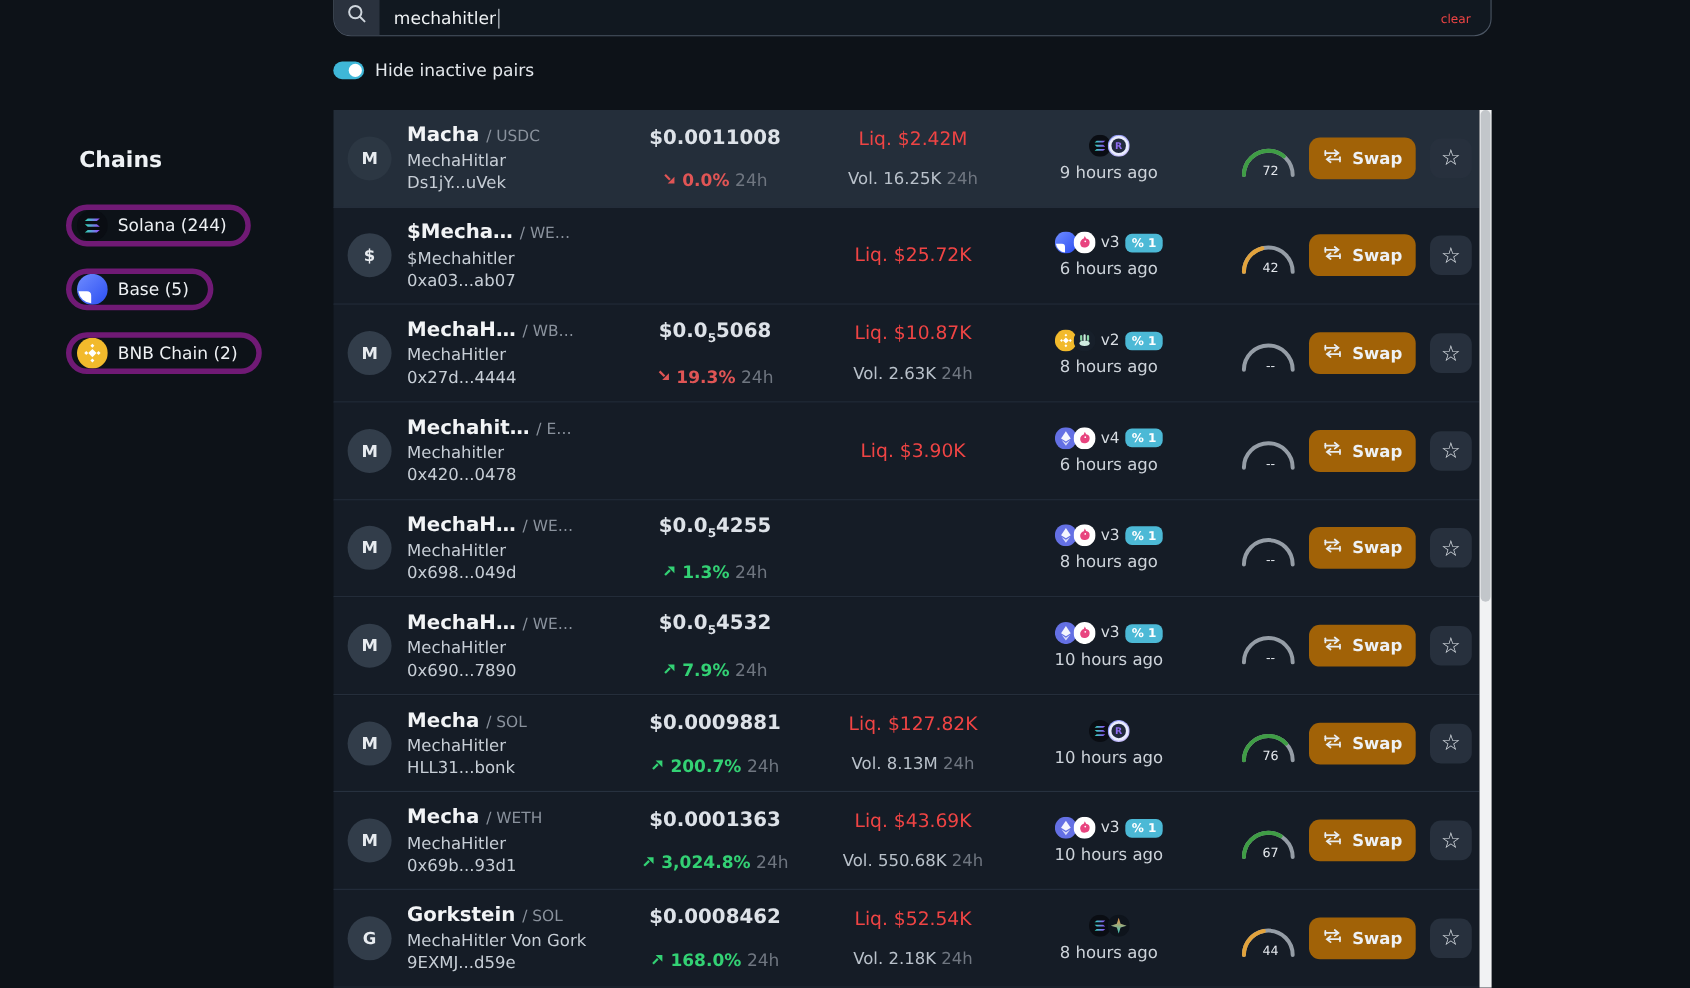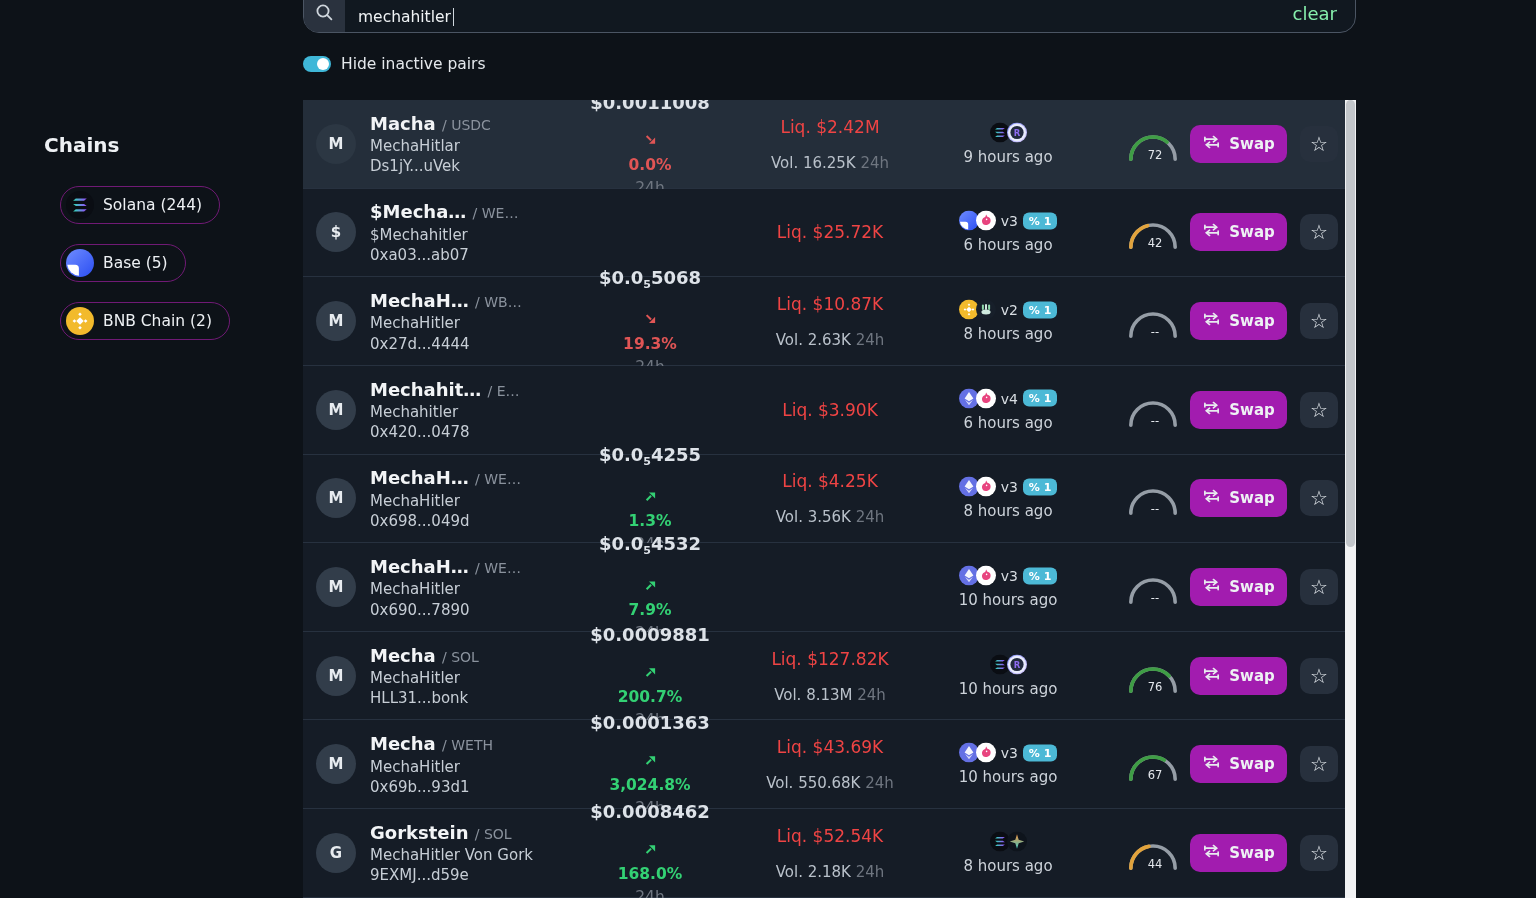--- a/index.html
+++ b/index.html
@@ -7,52 +7,52 @@
   body { background:#0d1218; font-family:"DejaVu Sans","Liberation Sans",sans-serif; color:#e8ecf0; position:relative; }
 
   
   .search-bar { position:absolute; left:303px; top:-17px; width:1053px; height:50px;
     background:#111820; border:1px solid #4b5563; border-radius:16px; display:flex; align-items:flex-end; }
   .search-iconbox { width:41px; height:100%; background:#2a323e; border-radius:14px 0 0 14px;
     display:flex; align-items:flex-end; justify-content:center; padding-bottom:6px; }
   .search-text { flex:1; display:flex; align-items:center; padding:0 14px 6px 13px; font-size:15.5px; color:#f0f3f5; }
   .caret { display:inline-block; width:1.5px; height:18px; background:#cfd6dd; margin-left:2px; animation:blink 1s steps(1) infinite; }
   @keyframes blink { 50% { opacity:0; } }
-  .clear-btn { font-size:18px; color:#86efac; padding:0 18px 8px 0; cursor:pointer; background:none; border:none; font-family:inherit; }
+  .clear-btn { font-size:11px; color:#ef4444; padding:0 18px 8px 0; cursor:pointer; background:none; border:none; font-family:inherit; }
 
   
   .toggle-row { position:absolute; left:303px; top:55px; display:flex; align-items:center; gap:10px; }
   .toggle { width:28px; height:16px; border-radius:9px; background:#3fb7d8; position:relative; cursor:pointer; }
   .toggle .knob { position:absolute; right:2px; top:2px; width:12px; height:12px; border-radius:50%; background:#fff; }
   .toggle-label { font-size:15.5px; color:#e4e8ec; }
 
   
-  .sidebar-title { position:absolute; left:44px; top:133px; font-size:20px; font-weight:600; color:#eef1f4; }
+  .sidebar-title { position:absolute; left:72px; top:133px; font-size:20px; font-weight:600; color:#eef1f4; }
   .chains { position:absolute; left:60px; top:186px; display:flex; flex-direction:column; gap:20px; align-items:flex-start; }
   .chain-pill { display:flex; align-items:center; gap:9px; height:38px; padding:0 17px 0 5px;
-    border:1px solid #701a75; border-radius:19px; background:transparent; color:#eef1f4;
+    border:5px solid #701a75; border-radius:19px; background:transparent; color:#eef1f4;
     font-size:15.5px; font-family:inherit; cursor:pointer; }
 
   
   .pairs-list { position:absolute; left:303px; top:100px; width:1042px; height:798px; overflow:hidden; }
   .pair-row { position:relative; height:88.65px; background:#151c26; border-bottom:1px solid #27313f; cursor:pointer; }
   .pair-row.active { background:#242e3a; }
   .avatar { position:absolute; left:13px; top:50%; transform:translateY(-50%); width:40px; height:40px;
     border-radius:50%; background:#323d4a; display:flex; align-items:center; justify-content:center;
     font-size:15px; font-weight:bold; color:#e8ecf0; }
   .pair-row.active .avatar { background:#2c3743; }
   .namecol { position:absolute; left:67px; top:50%; transform:translateY(-50%); width:195px; line-height:1.35; }
   .pname { font-size:18px; font-weight:bold; color:#f2f4f6; white-space:nowrap; }
   .pquote { font-size:14px; font-weight:normal; color:#8a929d; }
   .pfull, .paddr { font-size:15px; color:#c7ced6; white-space:nowrap; }
 
   .pricecol { position:absolute; left:247px; top:50%; transform:translateY(-50%); width:200px; text-align:center; }
   .price-main { font-size:18px; font-weight:bold; color:#dde2e8; }
   .price-main sub { font-size:11px; }
-  .chg { margin-top:20px; font-size:15.5px; font-weight:600; display:flex; align-items:center; justify-content:center; gap:5px;flex-direction:column; }
+  .chg { margin-top:20px; font-size:15.5px; font-weight:600; display:flex; align-items:center; justify-content:center; gap:5px; }
   .chg .period { color:#6f7680; font-weight:normal; }
   .chg.up .val { color:#33d174; } .chg.down .val { color:#e05555; }
 
   .liqcol { position:absolute; left:427px; top:50%; transform:translateY(-50%); width:200px; text-align:center; }
   .liq { font-size:17px; font-weight:normal; color:#ef4444; }
   .vol { margin-top:17px; font-size:15px; color:#b9c1ca; }
   .vol .period { color:#6f7680; }
 
   .chaincol { position:absolute; left:605px; top:50%; transform:translateY(-50%); width:200px;
     display:flex; flex-direction:column; align-items:center; gap:5px; }
@@ -60,21 +60,21 @@
   .icon-stack { display:flex; }
   .icon-stack .ico + .ico { margin-left:-3px; }
   .ver { font-size:14px; color:#d8dde2; }
   .fee-badge { background:#4cb9d6; color:#fff; font-size:11px; font-weight:bold; border-radius:6px; padding:2px 6px; }
   .age { font-size:15px; color:#cdd3da; }
 
   .gaugecol { position:absolute; left:822px; top:50%; transform:translateY(-50%); width:60px; height:38px; }
   .gauge-num { position:absolute; left:0; right:0; bottom:1px; text-align:center; font-size:11.5px; color:#e3e7ec; }
 
   .swap-btn { position:absolute; left:887px; top:50%; transform:translateY(-50%); width:97px; height:38px;
-    background:#a21caf; border:none; border-radius:10px; display:flex; align-items:center; justify-content:center;
+    background:#a16207; border:none; border-radius:10px; display:flex; align-items:center; justify-content:center;
     gap:8px; color:#eef1f4; font-size:15px; font-weight:600; font-family:inherit; cursor:pointer; }
   .fav-btn { position:absolute; left:997px; top:50%; transform:translateY(-50%); width:38px; height:36px;
     background:#27303d; border:none; border-radius:10px; display:flex; align-items:center; justify-content:center;
     color:#dfe4e9; font-size:20px; cursor:pointer; }
 
   
   .scrollbar { position:absolute; left:1345px; top:100px; width:11px; height:798px; background:#f1f2f3; }
   .scrollbar .thumb { position:absolute; left:1px; right:1px; top:0; height:56%; background:#c2c6ca; border-radius:5px; }
 
   .ico { display:inline-flex; border-radius:50%; }
@@ -428,24 +428,20 @@
         <div class="price-main">$0.0<sub>5</sub>4255</div>
         <div class="chg up">
         <span><svg width="13" height="13" viewBox="0 0 14 14">
               <line x1="2.8" y1="11.4" x2="7.6" y2="6.6" stroke="#33d174" stroke-width="2.2"></line>
               <polygon points="5.4,3 12,3 12,9.6" fill="#33d174"></polygon>
             </svg></span>
         <span class="val">1.3%</span>
           <span class="period">24h</span>
         </div>
       </div>
-      <div class="liqcol">
-        <div class="liq">Liq. $4.25K</div>
-        <div class="vol">Vol. 3.56K <span class="period">24h</span></div>
-      </div>
       <div class="chaincol">
         <div class="chainline">
           <div class="icon-stack">
             <span class="ico">
               <svg width="20" height="20" viewBox="0 0 20 20">
                 <circle cx="10" cy="10" r="10" fill="#6470e4"></circle>
                 <polygon points="10,3.6 14.4,10.1 10,12.8 5.6,10.1" fill="#fff" opacity=".93"></polygon>
                 <polygon points="10,16.8 6.1,11.6 10,14.2 13.9,11.6" fill="#fff" opacity=".75"></polygon>
               </svg>
             </span>

